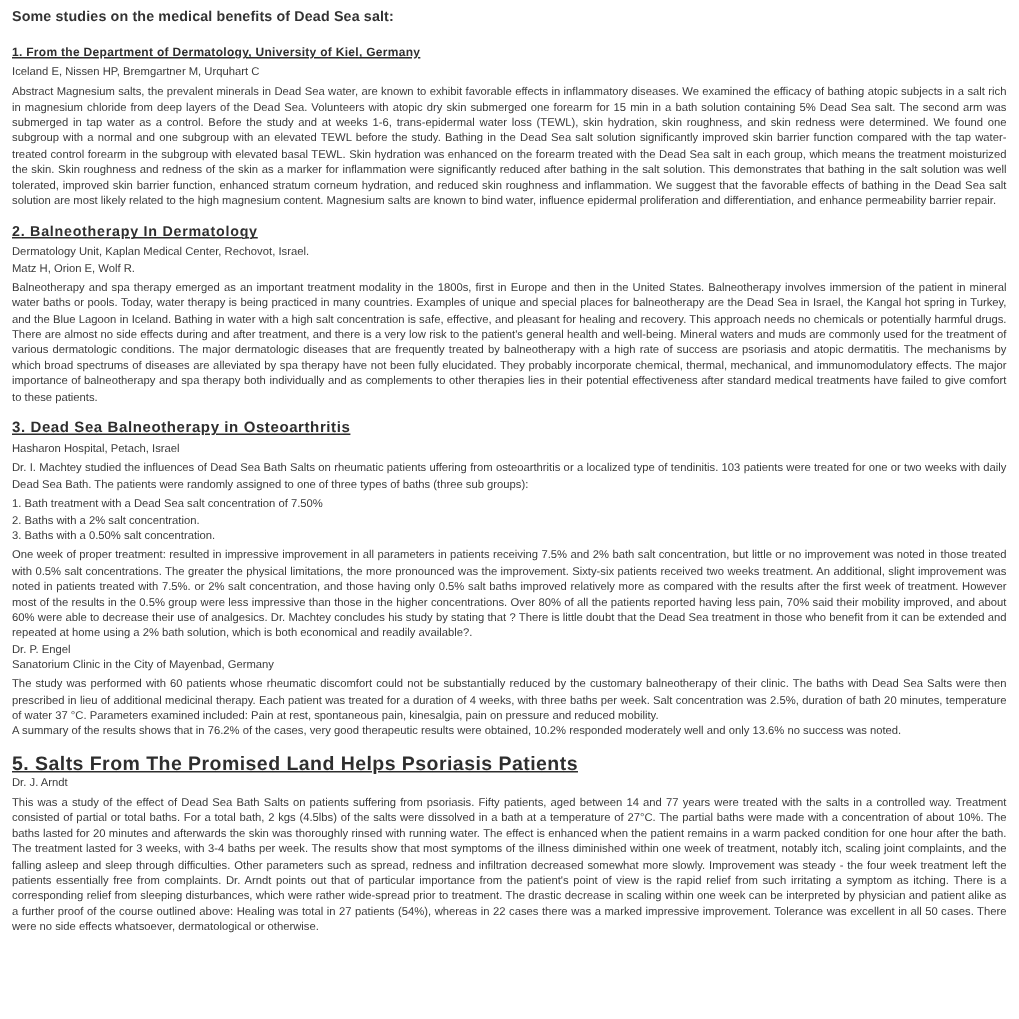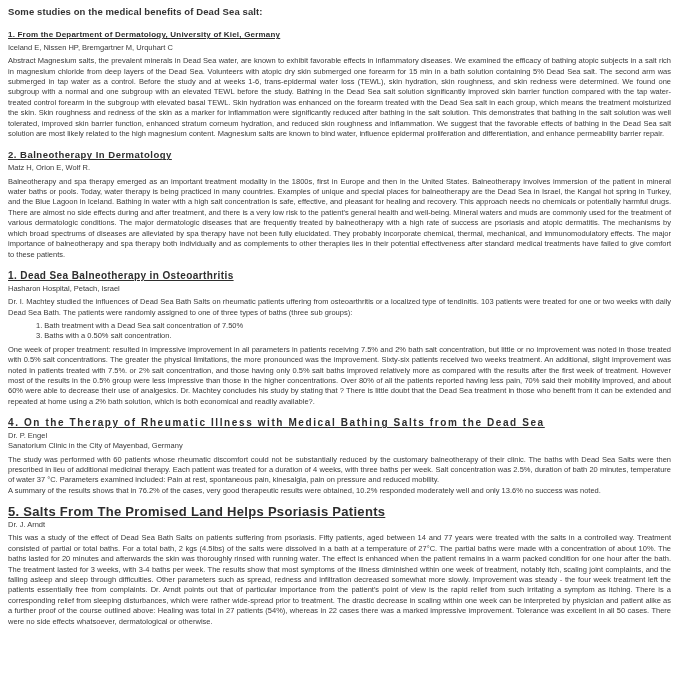--- a/index.html
+++ b/index.html
@@ -25,54 +25,55 @@
   .hs3 { font-size:10px; letter-spacing:0.4px; }
   .hs4 { font-size:10px; letter-spacing:1.6px; }
   .hs5 { font-size:13px; letter-spacing:0.3px; }
   .meta { font-size:7.5px; line-height:10.2px; color:#3a3a3a; }
   .para {
     font-size:7.5px; line-height:10.4px; text-align:justify;
     margin:3px 0 0 0; color:#3a3a3a;
   }
   .para.cont { margin-top:0; }
   .bath-list { margin:3px 0 0 0; }
-  .bath-list .list-line { font-size:7.5px; line-height:10.4px; color:#3a3a3a;margin-left:28px; }
+  .bath-list .list-line { font-size:7.5px; line-height:10.4px; color:#3a3a3a; }
 </style>
 </head>
 <body>
 
 <div class="page">
 
   <div class="doc-title">Some studies on the medical benefits of Dead Sea salt:</div>
 
   <section class="study">
     <div class="hd hs1">1. From the Department of Dermatology, University of Kiel, Germany</div>
     <div class="meta">Iceland E, Nissen HP, Bremgartner M, Urquhart C</div>
     <p class="para">Abstract Magnesium salts, the prevalent minerals in Dead Sea water, are known to exhibit favorable effects in inflammatory diseases. We examined the efficacy of bathing atopic subjects in a salt rich in magnesium chloride from deep layers of the Dead Sea. Volunteers with atopic dry skin submerged one forearm for 15 min in a bath solution containing 5% Dead Sea salt. The second arm was submerged in tap water as a control. Before the study and at weeks 1-6, trans-epidermal water loss (TEWL), skin hydration, skin roughness, and skin redness were determined. We found one subgroup with a normal and one subgroup with an elevated TEWL before the study. Bathing in the Dead Sea salt solution significantly improved skin barrier function compared with the tap water-treated control forearm in the subgroup with elevated basal TEWL. Skin hydration was enhanced on the forearm treated with the Dead Sea salt in each group, which means the treatment moisturized the skin. Skin roughness and redness of the skin as a marker for inflammation were significantly reduced after bathing in the salt solution. This demonstrates that bathing in the salt solution was well tolerated, improved skin barrier function, enhanced stratum corneum hydration, and reduced skin roughness and inflammation. We suggest that the favorable effects of bathing in the Dead Sea salt solution are most likely related to the high magnesium content. Magnesium salts are known to bind water, influence epidermal proliferation and differentiation, and enhance permeability barrier repair.</p>
   </section>
 
   <section class="study">
     <div class="hd hs2">2. Balneotherapy In Dermatology</div>
+    <div class="meta">Dermatology Unit, Kaplan Medical Center, Rechovot, Israel.</div>
     <div class="meta">Matz H, Orion E, Wolf R.</div>
     <p class="para">Balneotherapy and spa therapy emerged as an important treatment modality in the 1800s, first in Europe and then in the United States. Balneotherapy involves immersion of the patient in mineral water baths or pools. Today, water therapy is being practiced in many countries. Examples of unique and special places for balneotherapy are the Dead Sea in Israel, the Kangal hot spring in Turkey, and the Blue Lagoon in Iceland. Bathing in water with a high salt concentration is safe, effective, and pleasant for healing and recovery. This approach needs no chemicals or potentially harmful drugs. There are almost no side effects during and after treatment, and there is a very low risk to the patient's general health and well-being. Mineral waters and muds are commonly used for the treatment of various dermatologic conditions. The major dermatologic diseases that are frequently treated by balneotherapy with a high rate of success are psoriasis and atopic dermatitis. The mechanisms by which broad spectrums of diseases are alleviated by spa therapy have not been fully elucidated. They probably incorporate chemical, thermal, mechanical, and immunomodulatory effects. The major importance of balneotherapy and spa therapy both individually and as complements to other therapies lies in their potential effectiveness after standard medical treatments have failed to give comfort to these patients.</p>
   </section>
 
   <section class="study">
-    <div class="hd hs3">1. Dead Sea Balneotherapy in Osteoarthritis</div>
+    <div class="hd hs3">3. Dead Sea Balneotherapy in Osteoarthritis</div>
     <div class="meta">Hasharon Hospital, Petach, Israel</div>
     <p class="para">Dr. I. Machtey studied the influences of Dead Sea Bath Salts on rheumatic patients uffering from osteoarthritis or a localized type of tendinitis. 103 patients were treated for one or two weeks with daily Dead Sea Bath. The patients were randomly assigned to one of three types of baths (three sub groups):</p>
     <div class="bath-list">
       <div class="list-line">1. Bath treatment with a Dead Sea salt concentration of 7.50%</div>
+      <div class="list-line">2. Baths with a 2% salt concentration.</div>
       <div class="list-line">3. Baths with a 0.50% salt concentration.</div>
     </div>
     <p class="para">One week of proper treatment: resulted in impressive improvement in all parameters in patients receiving 7.5% and 2% bath salt concentration, but little or no improvement was noted in those treated with 0.5% salt concentrations. The greater the physical limitations, the more pronounced was the improvement. Sixty-six patients received two weeks treatment. An additional, slight improvement was noted in patients treated with 7.5%. or 2% salt concentration, and those having only 0.5% salt baths improved relatively more as compared with the results after the first week of treatment. However most of the results in the 0.5% group were less impressive than those in the higher concentrations. Over 80% of all the patients reported having less pain, 70% said their mobility improved, and about 60% were able to decrease their use of analgesics. Dr. Machtey concludes his study by stating that ? There is little doubt that the Dead Sea treatment in those who benefit from it can be extended and repeated at home using a 2% bath solution, which is both economical and readily available?.</p>
   </section>
 
   <section class="study">
-    <div class="hd hs4">4. On the Therapy of Rheumatic Illness with Medical Bathing Salts from the Dead Sea</div>
     <div class="meta">Dr. P. Engel</div>
     <div class="meta">Sanatorium Clinic in the City of Mayenbad, Germany</div>
     <p class="para">The study was performed with 60 patients whose rheumatic discomfort could not be substantially reduced by the customary balneotherapy of their clinic. The baths with Dead Sea Salts were then prescribed in lieu of additional medicinal therapy. Each patient was treated for a duration of 4 weeks, with three baths per week. Salt concentration was 2.5%, duration of bath 20 minutes, temperature of water 37 °C. Parameters examined included: Pain at rest, spontaneous pain, kinesalgia, pain on pressure and reduced mobility.</p>
     <p class="para cont">A summary of the results shows that in 76.2% of the cases, very good therapeutic results were obtained, 10.2% responded moderately well and only 13.6% no success was noted.</p>
   </section>
 
   <section class="study">
     <div class="hd hs5">5. Salts From The Promised Land Helps Psoriasis Patients</div>
     <div class="meta">Dr. J. Arndt</div>
     <p class="para">This was a study of the effect of Dead Sea Bath Salts on patients suffering from psoriasis. Fifty patients, aged between 14 and 77 years were treated with the salts in a controlled way. Treatment consisted of partial or total baths. For a total bath, 2 kgs (4.5lbs) of the salts were dissolved in a bath at a temperature of 27°C. The partial baths were made with a concentration of about 10%. The baths lasted for 20 minutes and afterwards the skin was thoroughly rinsed with running water. The effect is enhanced when the patient remains in a warm packed condition for one hour after the bath. The treatment lasted for 3 weeks, with 3-4 baths per week. The results show that most symptoms of the illness diminished within one week of treatment, notably itch, scaling joint complaints, and the falling asleep and sleep through difficulties. Other parameters such as spread, redness and infiltration decreased somewhat more slowly. Improvement was steady - the four week treatment left the patients essentially free from complaints. Dr. Arndt points out that of particular importance from the patient's point of view is the rapid relief from such irritating a symptom as itching. There is a corresponding relief from sleeping disturbances, which were rather wide-spread prior to treatment. The drastic decrease in scaling within one week can be interpreted by physician and patient alike as a further proof of the course outlined above: Healing was total in 27 patients (54%), whereas in 22 cases there was a marked impressive improvement. Tolerance was excellent in all 50 cases. There were no side effects whatsoever, dermatological or otherwise.</p>

